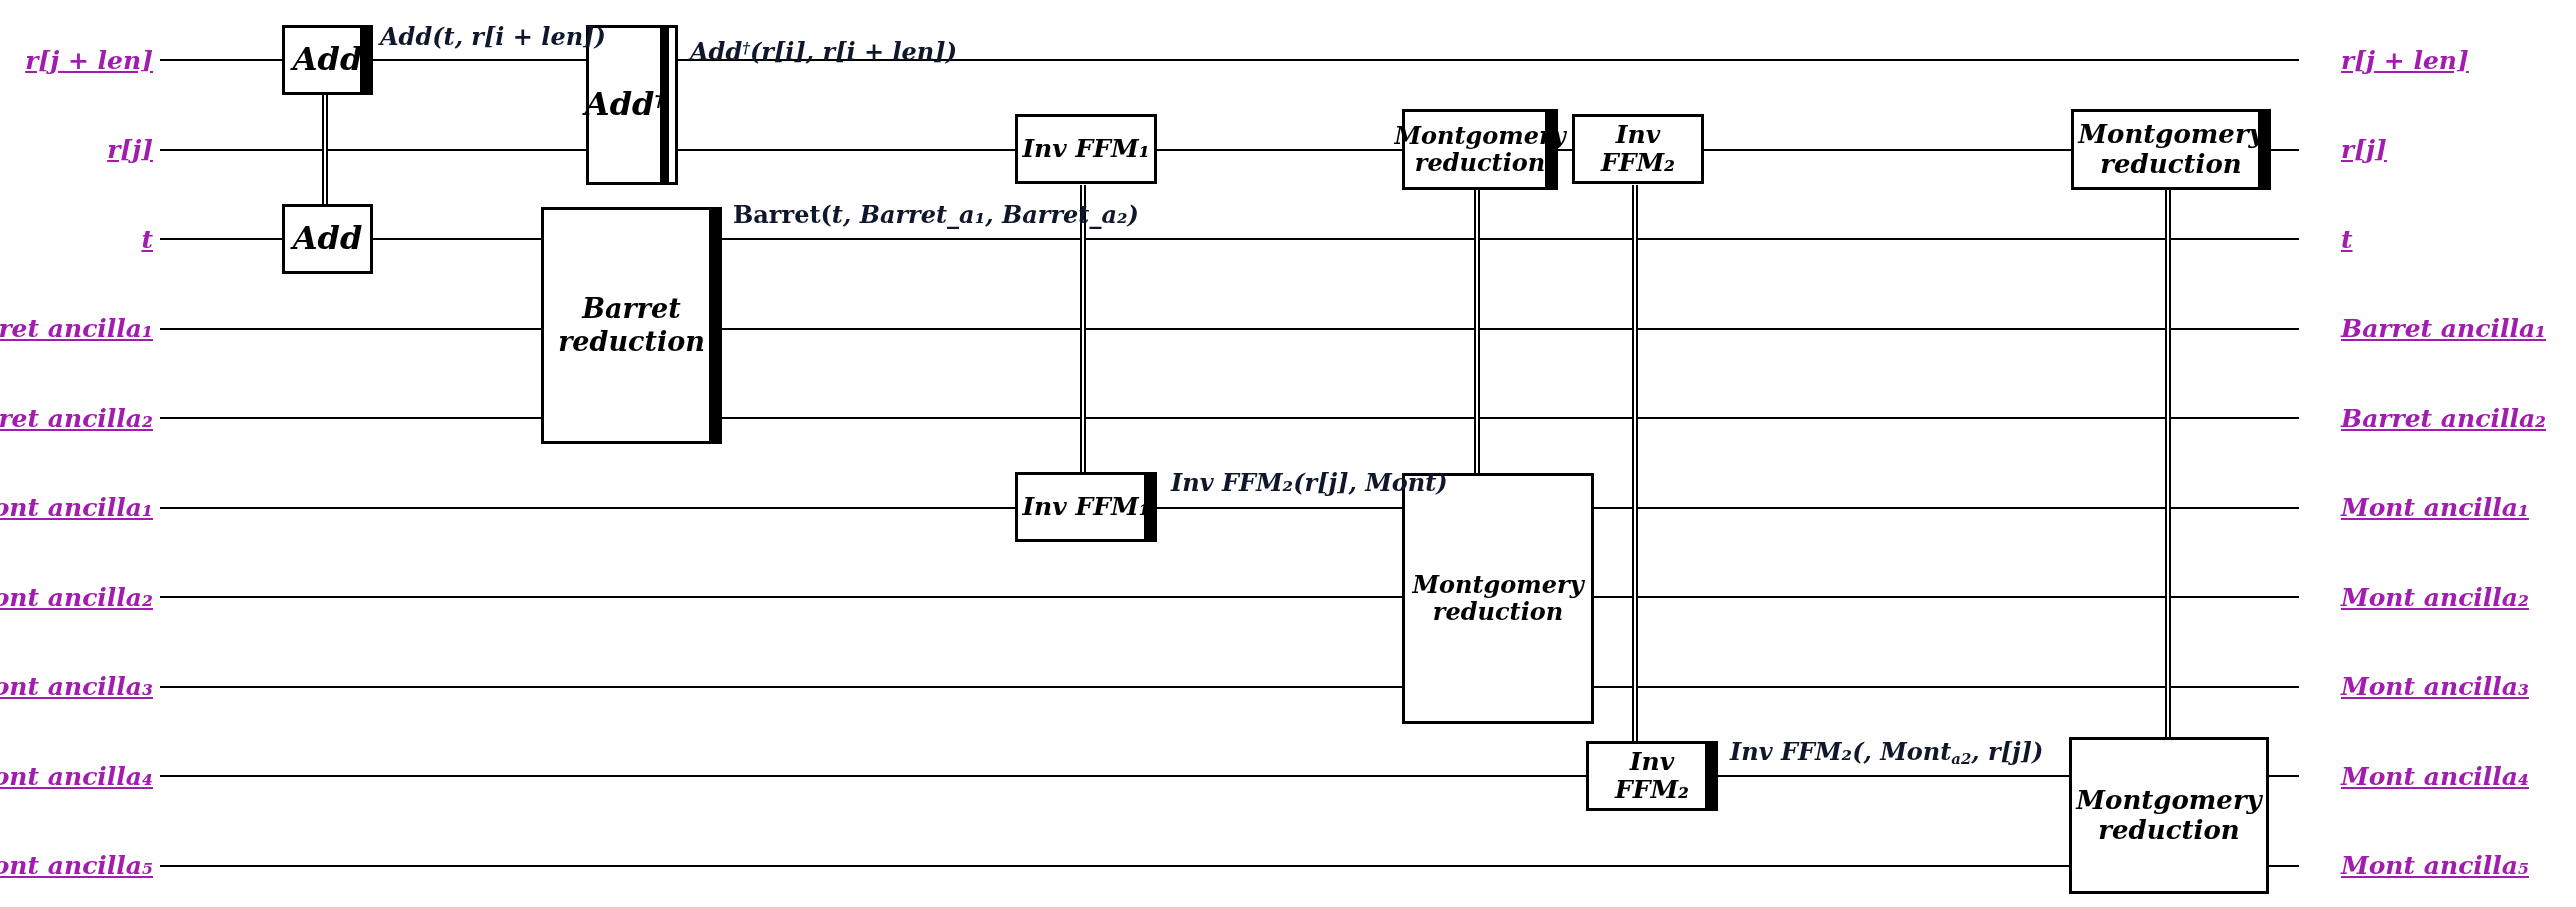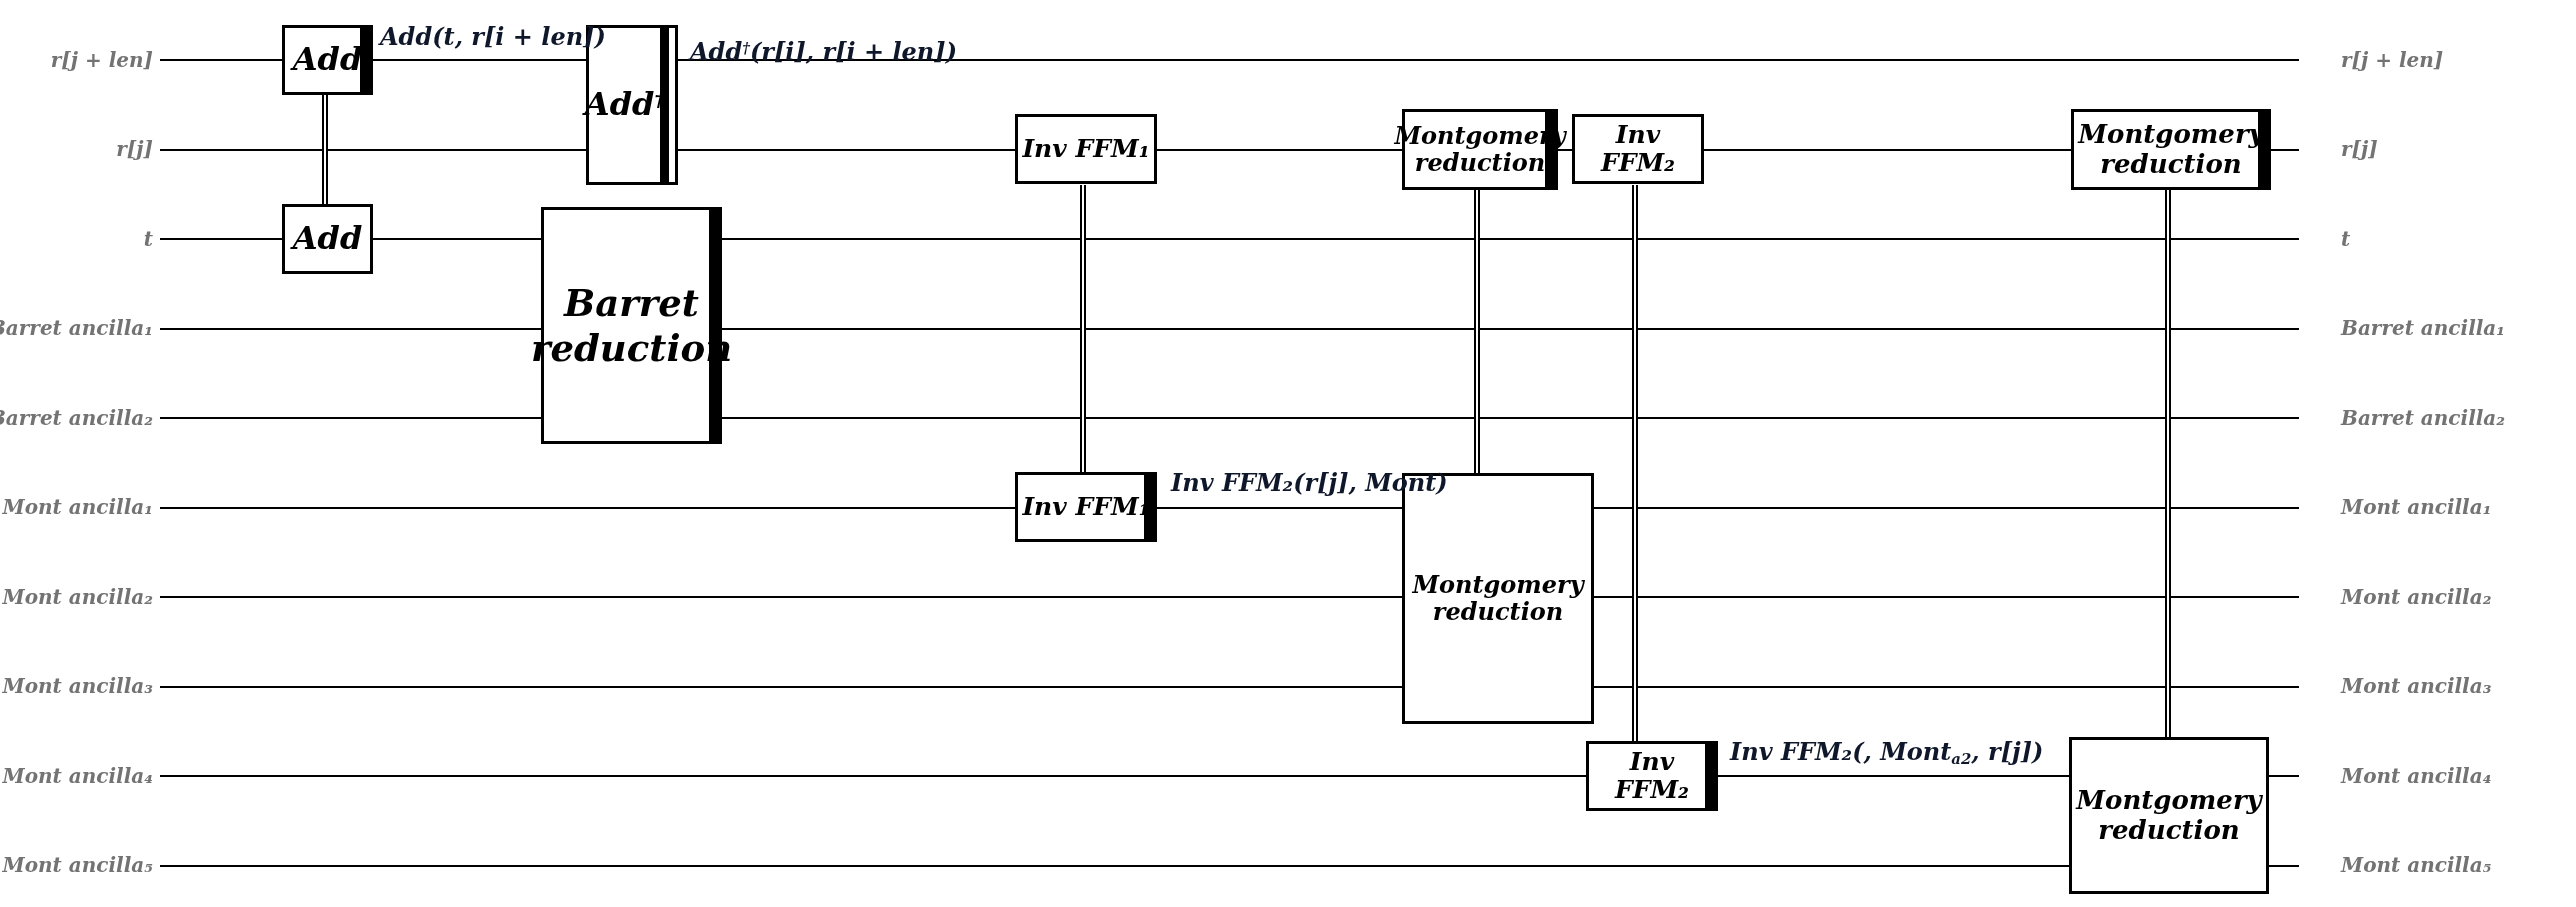--- a/index.html
+++ b/index.html
@@ -3,35 +3,35 @@
 <meta charset="utf-8">
 <style>
   html,body{margin:0;padding:0;background:#ffffff;}
   body{font-family:"DejaVu Serif","Liberation Serif",serif;}
   *,*::before,*::after{box-sizing:border-box;}
   .circuit{position:relative;width:2576px;height:908px;background:#fff;overflow:hidden;}
 
   .wire{position:absolute;left:160px;width:2139px;height:2.4px;background:#000;}
 
   .wlabel{position:absolute;height:48px;display:flex;align-items:center;
-          font-style:italic;font-weight:600;font-size:20px;color:#737373;white-space:nowrap;}
+          font-style:italic;font-weight:600;font-size:25px;color:#a21caf;white-space:nowrap;text-decoration:underline;}
   .wlabel.left{left:0;width:153px;justify-content:flex-end;}
   .wlabel.right{left:2341px;justify-content:flex-start;}
 
   .vline{position:absolute;width:6.4px;border-left:2.4px solid #000;border-right:2.4px solid #000;background:#fff;}
 
   .gate{position:absolute;background:#fff;border:3.2px solid #000;
         display:flex;flex-direction:column;align-items:center;justify-content:center;
         font-style:italic;font-weight:600;color:#000;text-align:center;line-height:1.12;}
   .gate.thick::after{content:'';position:absolute;top:0;bottom:0;right:0;width:10.4px;background:#000;}
   .gate.thick-gap::after{content:'';position:absolute;top:0;bottom:0;right:5.6px;width:9.6px;background:#000;}
 
   .f-add{font-size:32px;}
   .f-iffm{font-size:25px;}
-  .f-barret{font-size:37px;line-height:1.2;}
+  .f-barret{font-size:27px;line-height:1.2;}
   .f-mont{font-size:24px;}
   .f-montR{font-size:26px;}
 
   .ann{position:absolute;font-style:italic;font-weight:600;font-size:24px;color:#0f172a;white-space:nowrap;}
   .roman{font-style:normal;}
   .sp{font-size:0.62em;vertical-align:0.45em;line-height:0;}
   .sb{font-size:0.62em;vertical-align:-0.28em;line-height:0;font-style:italic;}
 </style>
 </head>
 <body>
@@ -129,20 +129,23 @@
     <div>Montgomery</div>
     <div>reduction</div>
   </div>
 
   <div class="ann" style="left:380px;top:21.6px">Add(t, r[i + len])</div>
 
   <div class="ann" style="left:690px;top:37px">
     <span>Add</span><sup class="sp">†</sup><span>(r[i], r[i + len])</span>
   </div>
 
+  <div class="ann" style="left:733px;top:200px">
+    <span class="roman">Barret(</span><span>t, Barret_a₁, Barret_a₂)</span>
+  </div>
 
   <div class="ann" style="left:1171px;top:468px">Inv FFM₂(r[j], Mont)</div>
 
   <div class="ann" style="left:1730px;top:737px">
     <span>Inv FFM₂(, Mont</span><sub class="sb">a2</sub><span>, r[j])</span>
   </div>
 
 </div>
 
 

